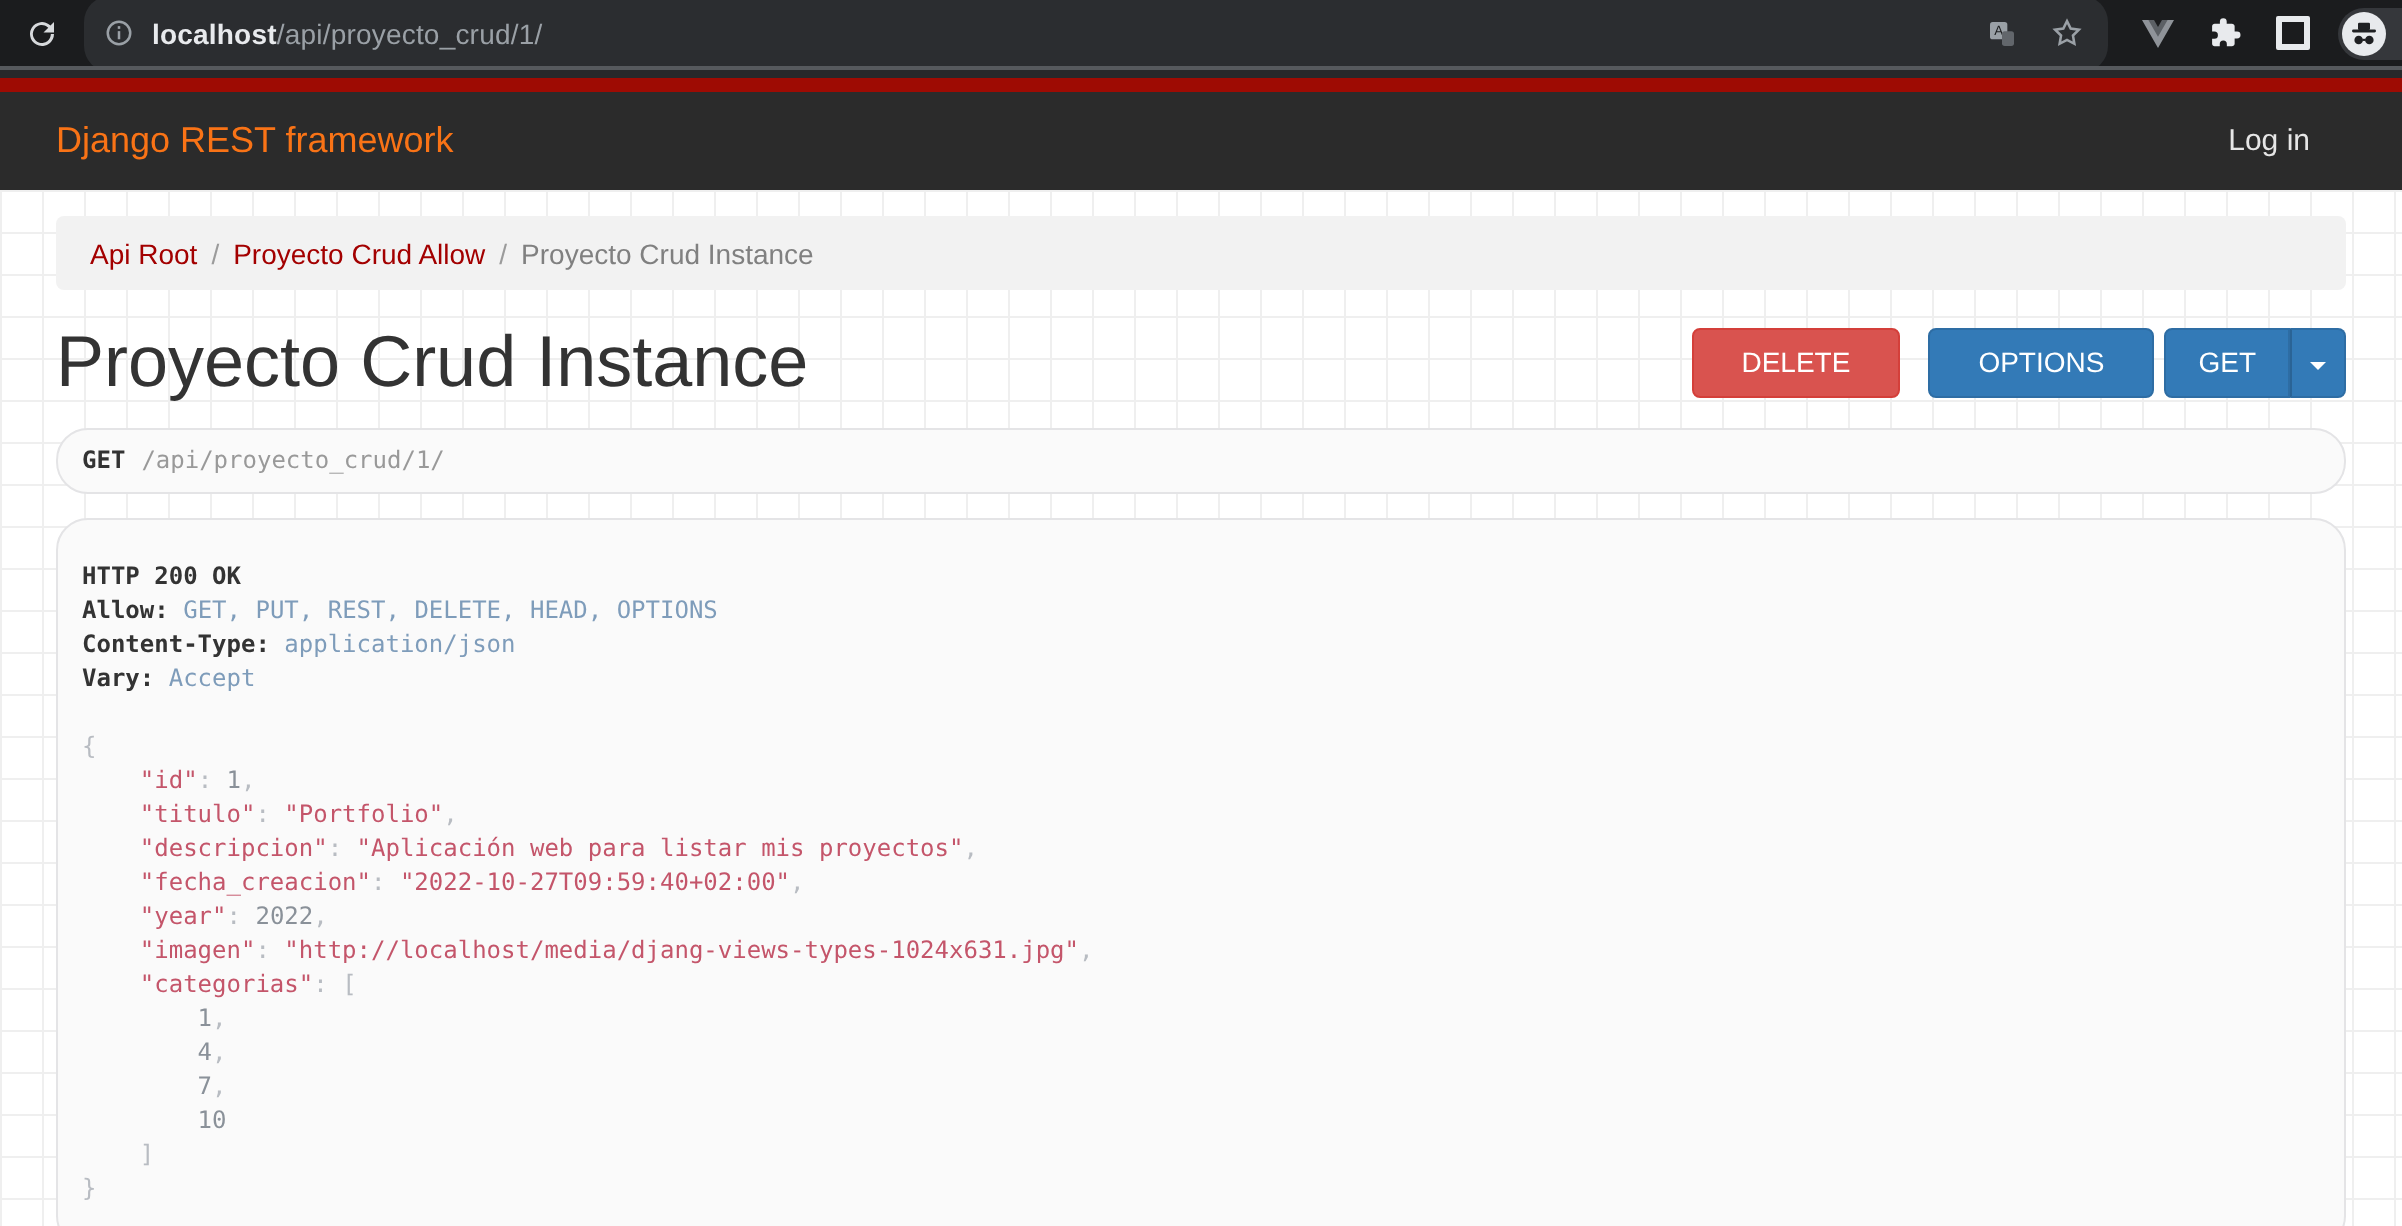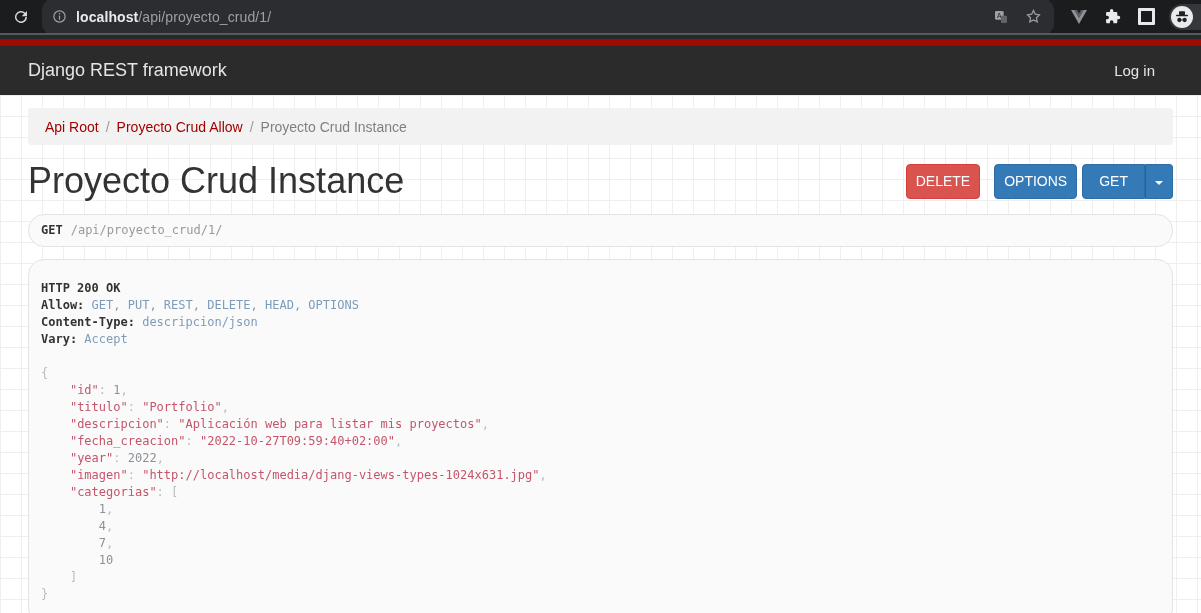--- a/index.html
+++ b/index.html
@@ -21,40 +21,40 @@
   .incog{margin-left:14px;background:#35373b;border-radius:13px 0 0 13px;height:26px;
     display:flex;align-items:center;padding:0 4px 0 2px;flex:0 0 auto;min-width:110px;}
   .incog-circle{width:22px;height:22px;border-radius:50%;background:#e8eaed;
     display:inline-flex;align-items:center;justify-content:center;}
   .hairline{height:2px;background:#56595d;}
   .darkstrip{height:4px;background:#27282a;}
   .redstripe{height:7px;background:var(--c-stripe,#9e0b03);}
 
   
   .drf-navbar{height:49px;background:#2b2b2b;display:flex;align-items:center;}
-  .drf-navbar .brand{color:#e5e5e5;font-size:18px;margin-left:28px;cursor:default;}
+  .drf-navbar .brand{color:#f97316;font-size:18px;margin-left:28px;cursor:default;}
   .drf-navbar .login{color:#e6e6e6;font-size:15px;margin-left:auto;margin-right:46px;
     text-decoration:none;cursor:pointer;}
 
   
   .content{height:518px;background-color:#fff;box-sizing:border-box;padding:13px 28px 0;
     background-image:linear-gradient(to right,#efefef 1px,transparent 1px),
                      linear-gradient(to bottom,#efefef 1px,transparent 1px);
     background-size:21px 21px;}
   .breadcrumb{height:37px;background:#f2f2f2;border-radius:4px;display:flex;
     align-items:center;padding:0 17px;font-size:14px;}
   .breadcrumb a{color:var(--c-link_red,#a30000);text-decoration:none;cursor:pointer;}
   .breadcrumb .sep{color:#9b9b9b;margin:0 7px;}
   .breadcrumb .crumb-current{color:#808080;}
 
   .title-row{margin-top:17px;display:flex;align-items:center;justify-content:space-between;}
   .title-row h1{margin:0;font-size:36px;font-weight:normal;color:#333;line-height:1.08;}
   .actions{display:flex;align-items:center;}
   .btn{font-family:"Liberation Sans",sans-serif;font-size:14px;color:#fff;border-radius:4px;
-    padding:7px 9px;border:1px solid transparent;cursor:pointer;line-height:1.3;}
+    padding:7px 24px;border:1px solid transparent;cursor:pointer;line-height:1.3;}
   .btn-danger{background:var(--c-btn_danger,#d9534f);border-color:#d43f3a;margin-right:14px;}
   .btn-primary{background:var(--c-btn_primary,#337ab7);border-color:#2e6da4;}
   .actions .btn-options{margin-right:5px;}
   .btn-group{display:inline-flex;}
   .btn-group .seg-main{border-radius:4px 0 0 4px;padding:7px 16px;}
   .btn-group .seg-caret{border-radius:0 4px 4px 0;padding:7px 9px;border-left:1px solid #2a6496;}
   .caret{display:inline-block;width:0;height:0;border-left:4px solid transparent;
     border-right:4px solid transparent;border-top:4px solid #fff;vertical-align:middle;}
 
   .panel{background:#fafafa;border:1px solid #e4e4e6;border-radius:16px;
@@ -165,21 +165,21 @@
   </div>
 
   <div class="panel request-line">
     <span class="method">GET</span><span class="req-path">/api/proyecto_crud/1/</span>
   </div>
 
   <div class="panel response">
     <div class="cl status">HTTP 200 OK</div>
     <div>
         <div class="cl"><span class="hname">Allow:</span> <span class="hval">GET, PUT, REST, DELETE, HEAD, OPTIONS</span></div>
-        <div class="cl"><span class="hname">Content-Type:</span> <span class="hval">descripcion/json</span></div>
+        <div class="cl"><span class="hname">Content-Type:</span> <span class="hval">application/json</span></div>
         <div class="cl"><span class="hname">Vary:</span> <span class="hval">Accept</span></div>
       </div>
     <div class="cl">&nbsp;</div>
     <div>
         <div class="cl"><span class="tk-p">{</span></div>
         <div class="cl"><span class="tk-w">    </span><span class="tk-k">"id"</span><span class="tk-p">: </span><span class="tk-n">1</span><span class="tk-p">,</span></div>
         <div class="cl"><span class="tk-w">    </span><span class="tk-k">"titulo"</span><span class="tk-p">: </span><span class="tk-s">"Portfolio"</span><span class="tk-p">,</span></div>
         <div class="cl"><span class="tk-w">    </span><span class="tk-k">"descripcion"</span><span class="tk-p">: </span><span class="tk-s">"Aplicación web para listar mis proyectos"</span><span class="tk-p">,</span></div>
         <div class="cl"><span class="tk-w">    </span><span class="tk-k">"fecha_creacion"</span><span class="tk-p">: </span><span class="tk-s">"2022-10-27T09:59:40+02:00"</span><span class="tk-p">,</span></div>
         <div class="cl"><span class="tk-w">    </span><span class="tk-k">"year"</span><span class="tk-p">: </span><span class="tk-n">2022</span><span class="tk-p">,</span></div>

